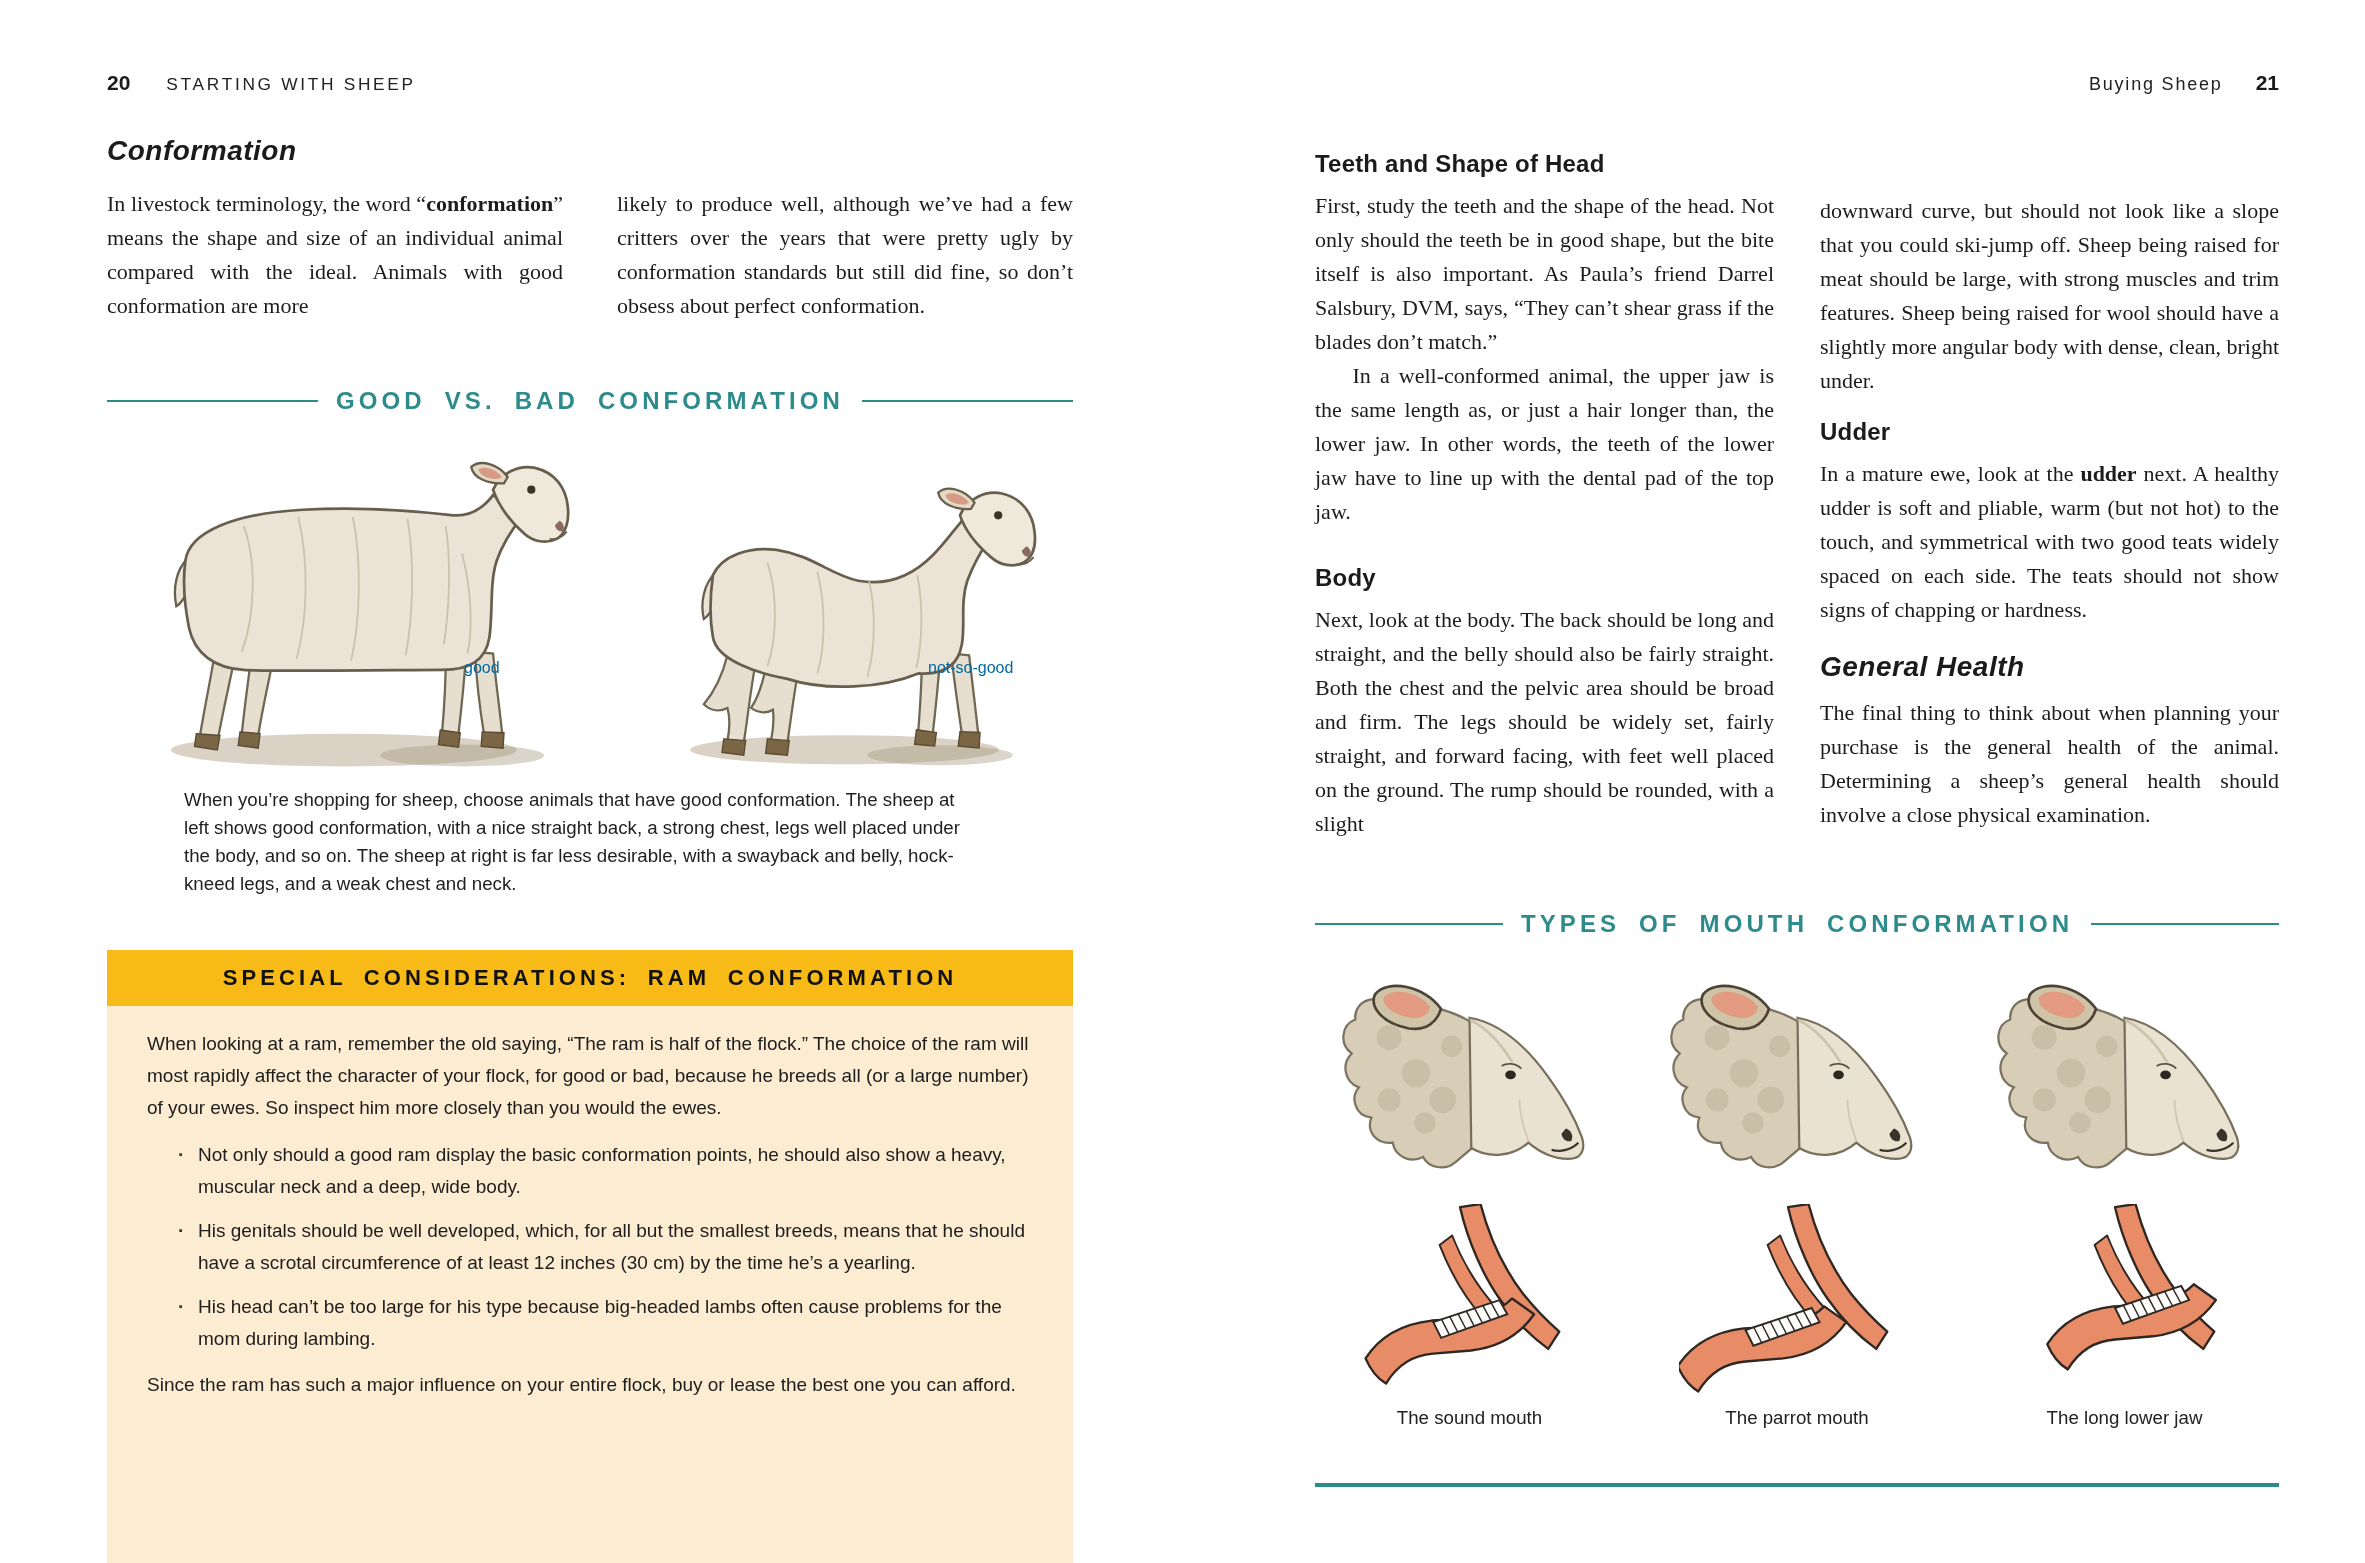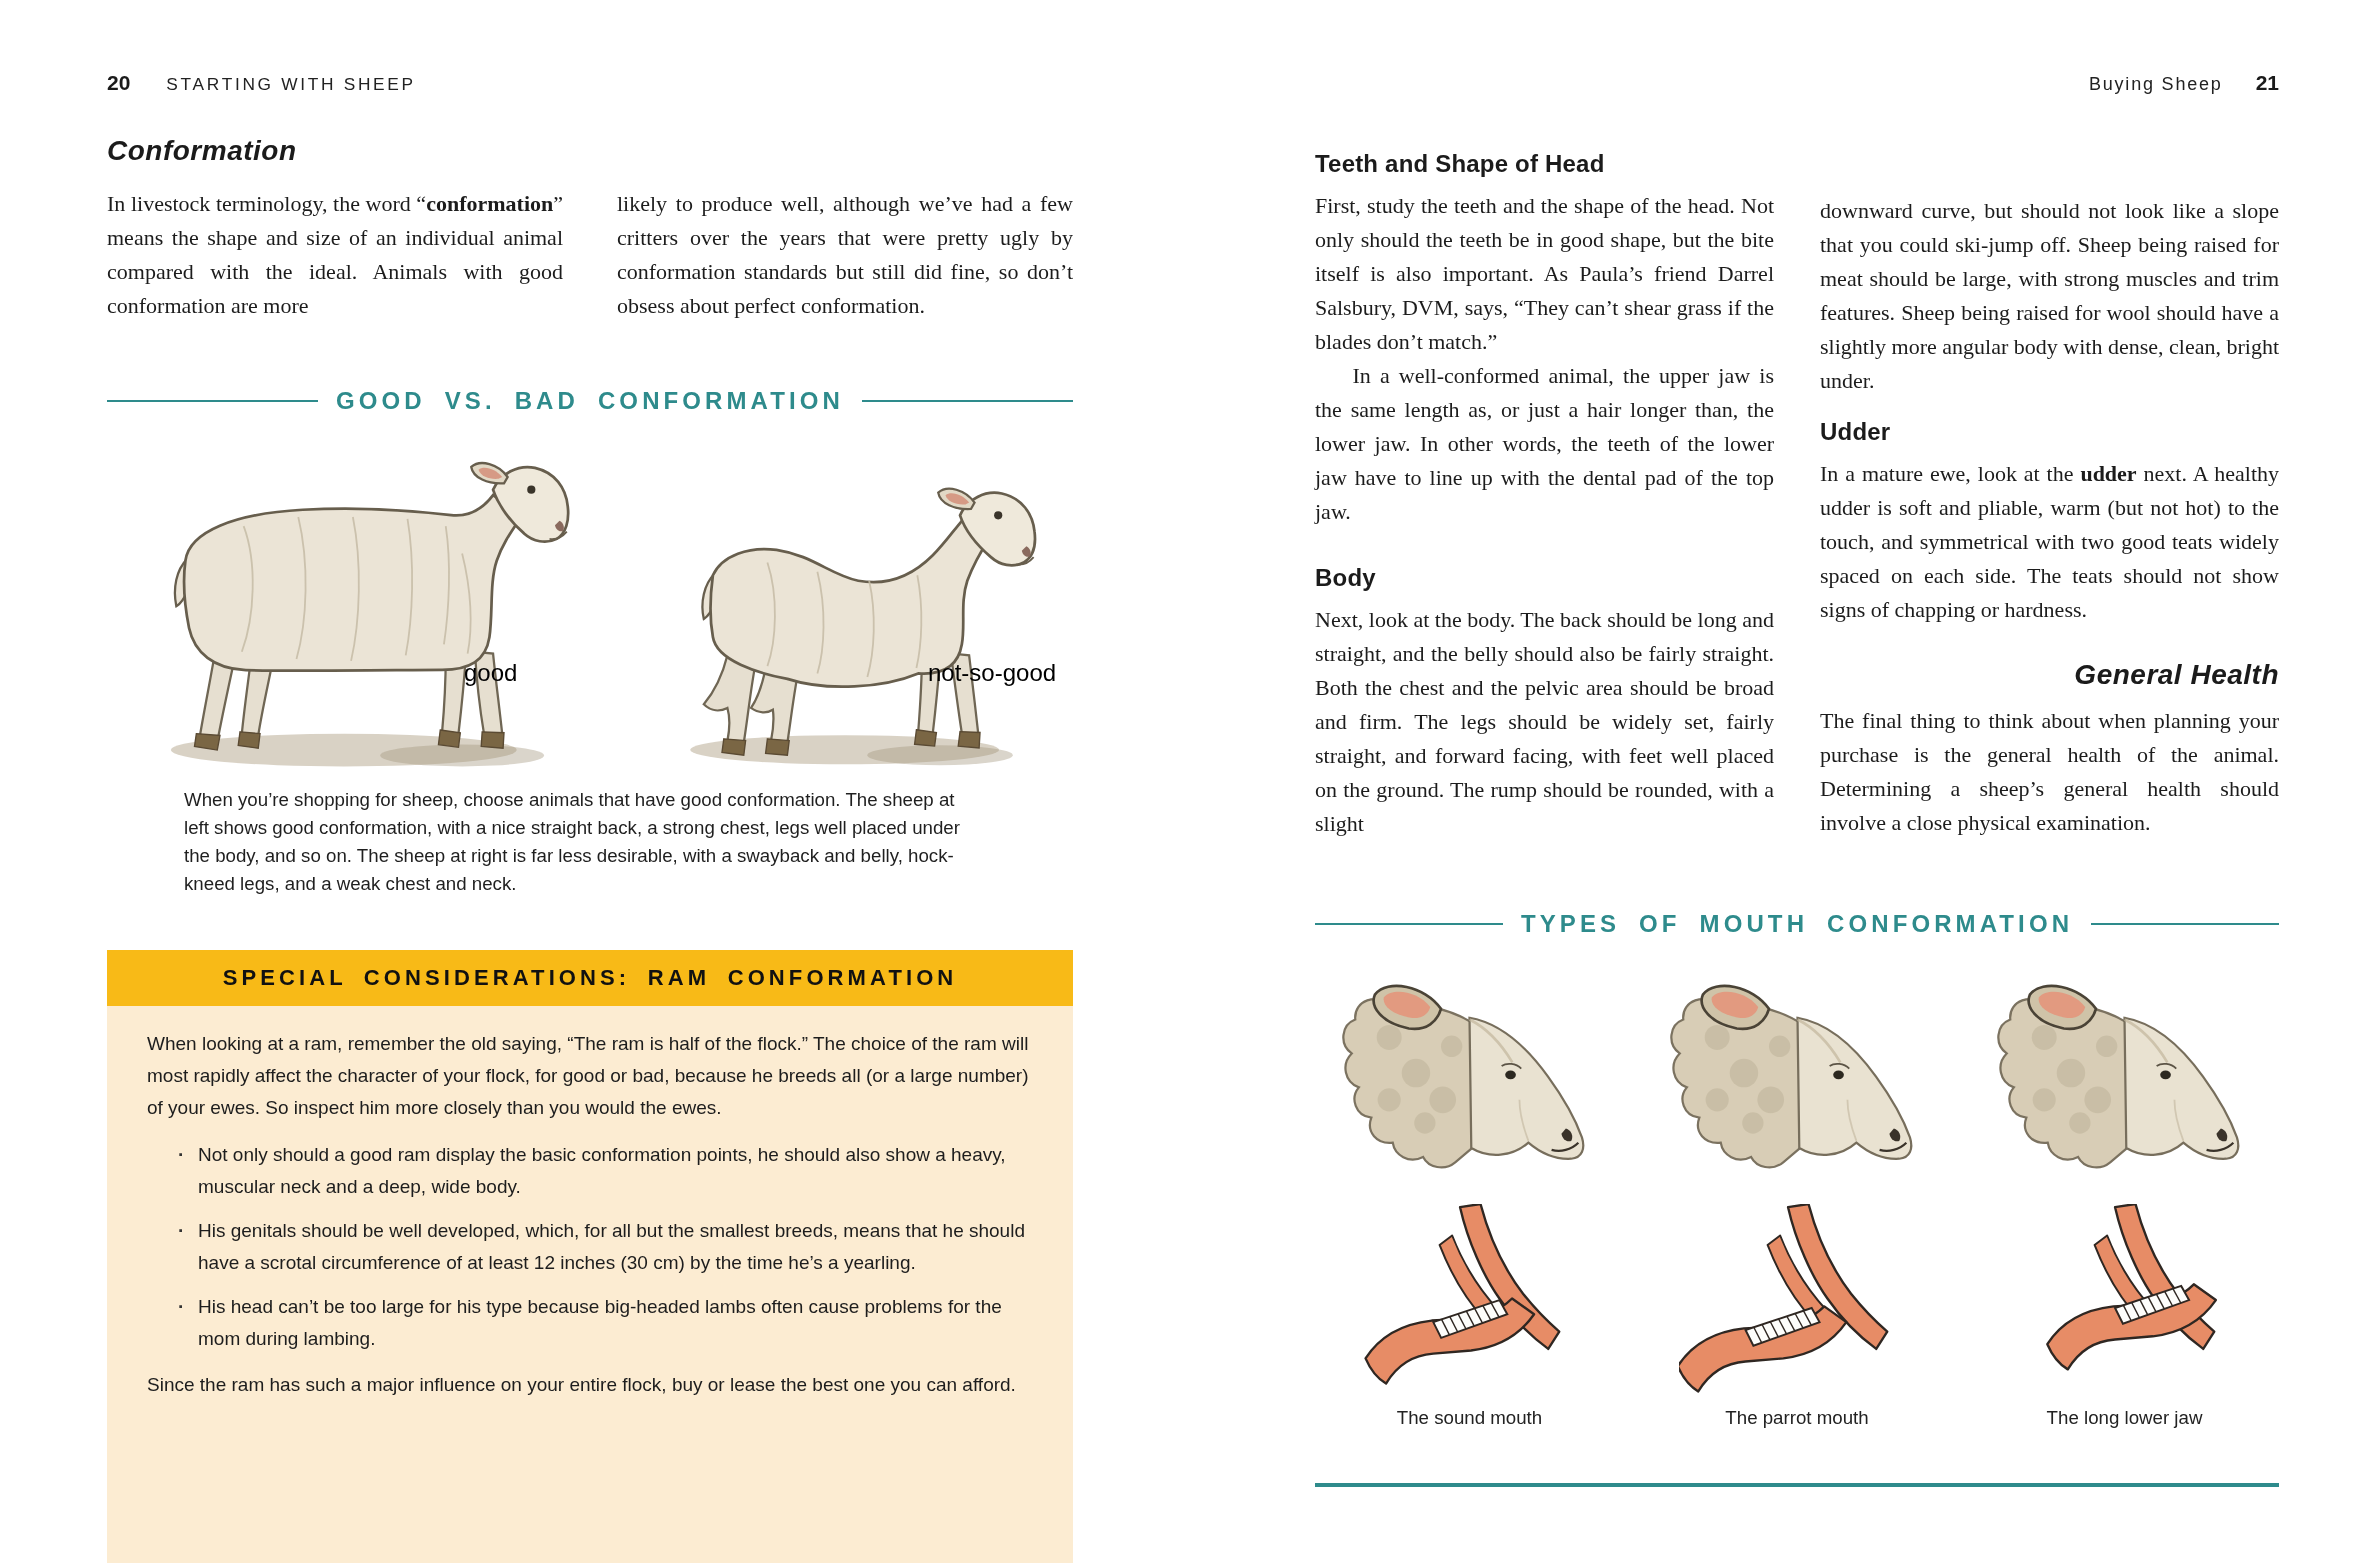--- a/index.html
+++ b/index.html
@@ -29,21 +29,21 @@
   .rule-head .line{flex:1;height:2.7px;background:#2e8b8c;}
   .rule-head .txt{font-weight:bold;font-size:24px;letter-spacing:4.1px;word-spacing:8.2px;color:#2e8b8c;white-space:nowrap;}
 
   
   #conf-title{position:absolute;top:135px;left:0;}
   #intro-cols{position:absolute;top:187px;left:0;width:966px;display:flex;gap:54px;}
   #intro-cols .col{width:464px;}
   #fig-head-left{top:387px;}
   #sheep-good-box{position:absolute;left:0;top:426px;}
   #sheep-bad-box{position:absolute;left:533px;top:439px;}
-  .fig-label{position:absolute;font-size:24px;color:#000000;}
+  .fig-label{position:absolute;font-size:16px;color:#0369a1;}
   #label-good{left:357px;top:659px;}
   #label-bad{left:821px;top:659px;}
   #sheep-caption{position:absolute;left:77px;top:786px;width:790px;font-size:18.7px;line-height:28px;color:#1f1f1f;}
 
   
   #ram-box{position:absolute;left:0;top:950px;width:966px;height:708px;background:#fcecd2;}
   #ram-box .band{height:56px;background:#f8ba17;display:flex;align-items:center;justify-content:center;}
   #ram-box .band .btxt{font-weight:bold;font-size:22px;letter-spacing:4.1px;word-spacing:7.3px;color:#111;}
   #ram-box .box-body{padding:22px 42px 0 40px;font-size:19px;line-height:32px;color:#1d1d1d;}
   #ram-box ul{list-style:none;margin:14.6px 0 0 31px;padding:0;}
@@ -51,21 +51,21 @@
   #ram-box li::before{content:"\00B7";position:absolute;left:0;top:0;font-weight:bold;color:#333;}
   #ram-box .outro{margin-top:14.6px;}
 
   
   #r-col1{position:absolute;left:0;top:150px;width:459px;}
   #r-col2{position:absolute;left:505px;top:150px;width:459px;}
   #r-col1 .sub-head{margin-bottom:11px;}
   #r-col1 .serif-p{margin-bottom:0;}
   #body-head{margin-top:35px;}
   #udder-head{margin-top:20px;margin-bottom:11px;}
-  #general-head{margin-top:32px;margin-bottom:12.7px;text-align:right;}
+  #general-head{margin-top:24px;margin-bottom:12.7px;}
   #cont-p{margin-top:44px;}
 
   #fig-head-right{top:910px;}
   #mouth-fig{position:absolute;top:966px;left:0;width:964px;display:flex;justify-content:space-between;}
   .mouth-col{width:309px;display:flex;flex-direction:column;align-items:center;}
   .mouth-col .jaw-svg{margin-top:5.5px;}
   .mouth-label{margin-top:14.6px;font-size:18.7px;color:#222;}
   #bottom-rule{position:absolute;top:1483px;left:0;width:964px;height:3.6px;background:#2e8b8c;}
 
   b{font-weight:bold;}

